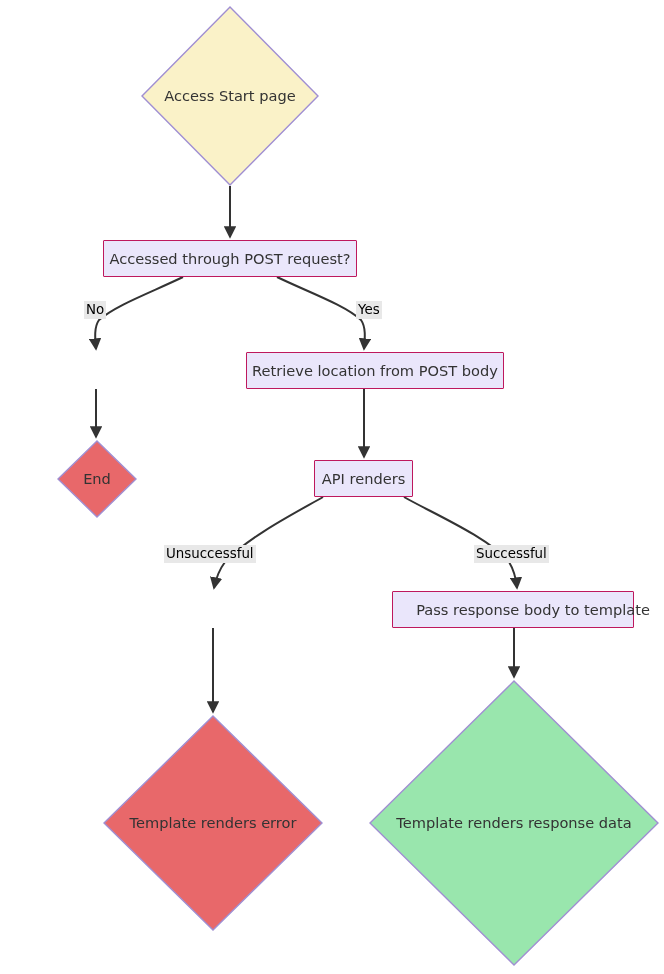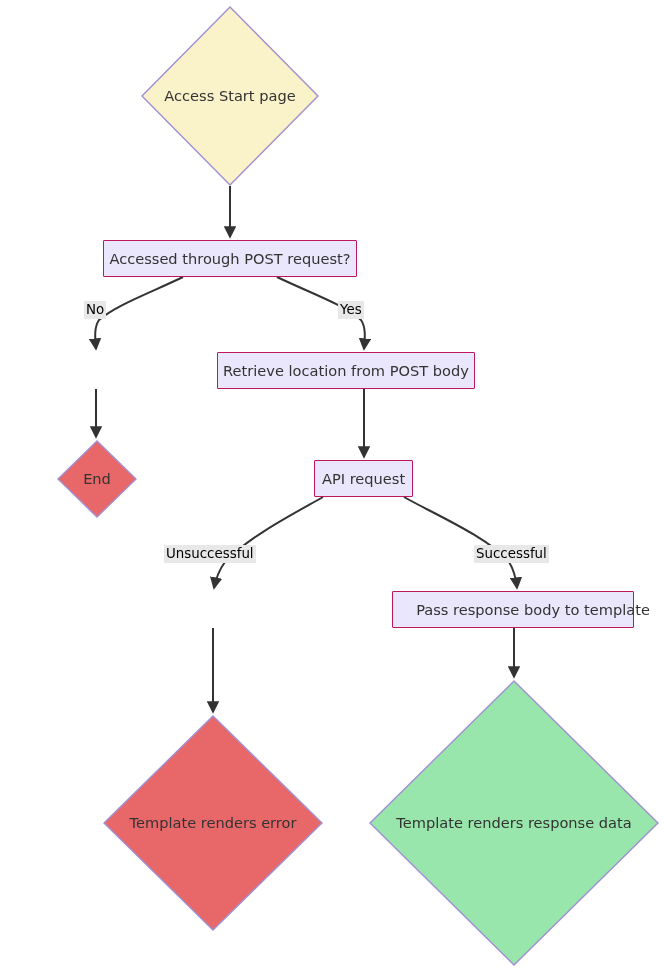--- a/index.html
+++ b/index.html
@@ -113,33 +113,33 @@
       <polygon points="89,1 177,90 89,179 1,90" fill="#faf2c8" stroke="#a08fd2" stroke-width="1.4"></polygon>
     </svg>
     <span class="node-label">Access Start page</span>
   </div>
 
   <div class="node node-box" style="left:103px; top:240px; width:254px; height:37px;">
     <span class="node-label">Accessed through POST request?</span>
   </div>
 
 
-  <div class="node node-box" style="left:217px; top:352px; width:258px; height:37px;text-align:center;">
+  <div class="node node-box" style="left:246px; top:352px; width:258px; height:37px;text-align:center;">
     <span class="node-label">Retrieve location from POST body</span>
   </div>
 
   <div class="node node-diamond" style="left:57px; top:440px; width:80px; height:78px;">
     <svg class="diamond-shape" viewBox="0 0 80 78" preserveAspectRatio="none">
       <polygon points="40,1 79,39 40,77 1,39" fill="#e8686a" stroke="#a08fd2" stroke-width="1.4"></polygon>
     </svg>
     <span class="node-label">End</span>
   </div>
 
   <div class="node node-box" style="left:314px; top:460px; width:99px; height:37px;">
-    <span class="node-label">API request</span>
+    <span class="node-label">API renders</span>
   </div>
 
 
   <div class="node node-box" style="left:392px; top:591px; width:242px; height:37px;padding-left:40px;">
     <span class="node-label">Pass response body to template</span>
   </div>
 
   <div class="node node-diamond" style="left:103px; top:715px; width:220px; height:216px;">
     <svg class="diamond-shape" viewBox="0 0 220 216" preserveAspectRatio="none">
       <polygon points="110,1 219,108 110,215 1,108" fill="#e8686a" stroke="#a08fd2" stroke-width="1.4"></polygon>
@@ -151,21 +151,21 @@
     <svg class="diamond-shape" viewBox="0 0 290 286" preserveAspectRatio="none">
       <polygon points="145,1 289,143 145,285 1,143" fill="#99e6ad" stroke="#a08fd2" stroke-width="1.4"></polygon>
     </svg>
     <span class="node-label">Template renders response data</span>
   </div>
 
   <div class="edge-label" style="left:84px; top:301px;">
     <span>No</span>
   </div>
 
-  <div class="edge-label" style="left:338px; top:301px;">
+  <div class="edge-label" style="left:356px; top:301px;">
     <span>Yes</span>
   </div>
 
   <div class="edge-label" style="left:164px; top:545px;">
     <span>Unsuccessful</span>
   </div>
 
   <div class="edge-label" style="left:474px; top:545px;">
     <span>Successful</span>
   </div>

